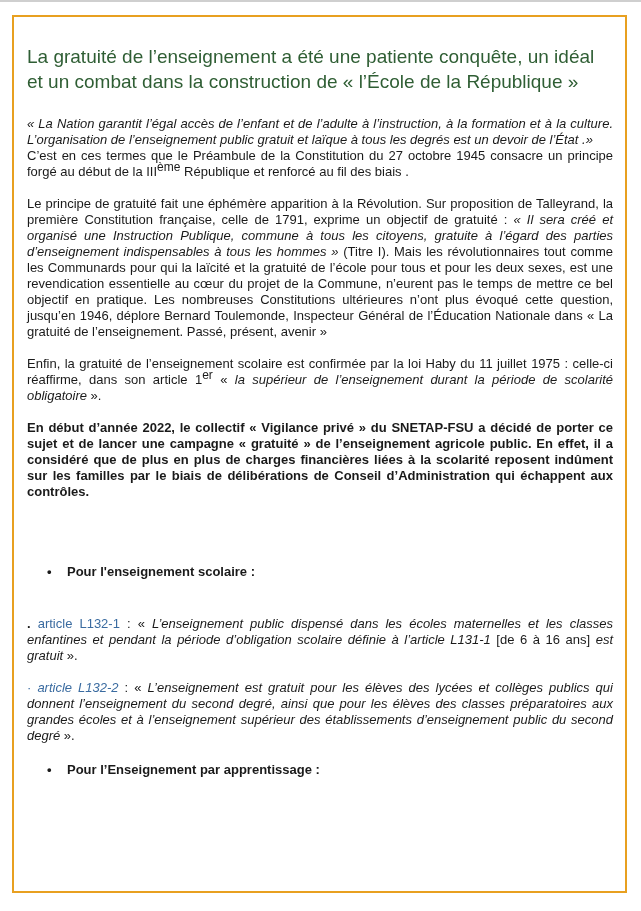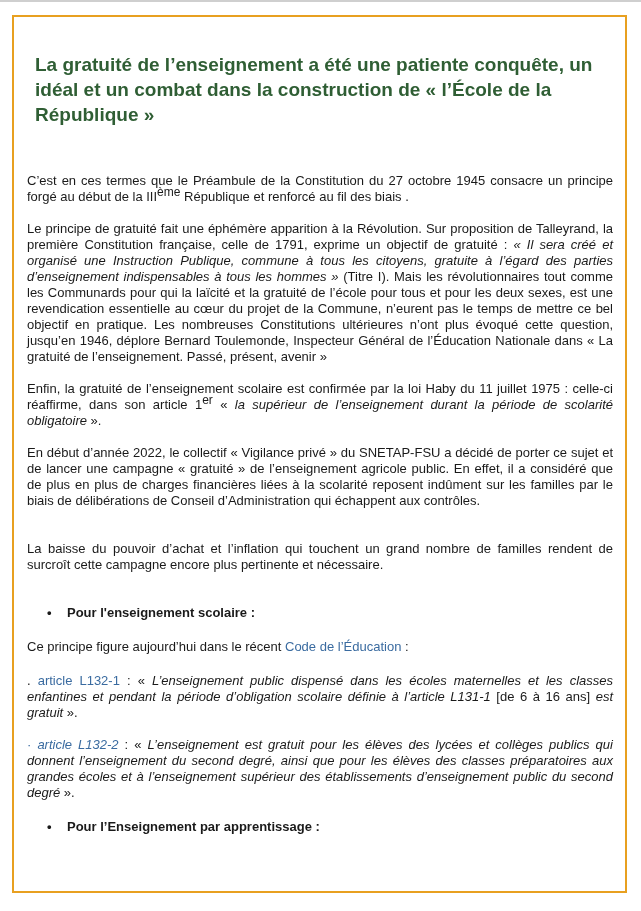--- a/index.html
+++ b/index.html
@@ -7,79 +7,75 @@
     width: 641px; height: 911px; background: #ffffff; position: relative; overflow: hidden;
     font-family: "Liberation Sans", sans-serif; color: #1a1a1a;
   }
   .topline { position: absolute; left: 0; top: 0; width: 641px; height: 2px; background: #cfcfcf; }
   .box {
     position: absolute; left: 12px; top: 15px; width: 615px; height: 878px;
     border: 2px solid #e8a020; box-sizing: border-box;
   }
   .content { position: absolute; left: 27px; top: 44px; width: 586px; }
   h1 {
-    margin: 8px; font-size: 19px; line-height: 25px; font-weight: bold; color: #2f5e34;
+    margin: 0; font-size: 19px; line-height: 25px; font-weight: normal; color: #2f5e34;
   }
   h2 {
     margin: 0; font-size: 18.5px; line-height: 24px; font-weight: bold; color: #2f5e34;
   }
   p { margin: 0; font-size: 13px; line-height: 16px; text-align: justify; }
   .i { font-style: italic; }
-  .b { font-weight: normal; }
+  .b { font-weight: bold; }
   a, .link { color: #3a6ba0; text-decoration: none; }
   sup { font-size: 12px; line-height: 0; }
   .bullet { display: flex; align-items: baseline; font-weight: bold; font-size: 13px; line-height: 16px; }
   .bullet .dot { width: 20px; padding-left: 20px; }
   .sp1 { height: 22px; }
   .sp2 { height: 16px; }
   .sp3 { height: 18px; }
 </style>
 </head>
 <body>
 
 <div class="topline"></div>
 <div class="box"></div>
 
 <div class="content">
   <h1>La gratuité de l’enseignement a été une patiente conquête, un idéal et un combat dans la construction de « l’École de la République »</h1>
   <div class="sp1"></div>
 
   <p>
-    <br>
+    <span class="i">« La Nation garantit l’égal accès de l’enfant et de l’adulte à l’instruction, à la formation et à la culture. L’organisation de l’enseignement public gratuit et laïque à tous les degrés est un devoir de l’État .»</span><br>
     <span>C’est en ces termes que le Préambule de la Constitution du 27 octobre 1945 consacre un principe forgé au début de la III</span><sup>ème</sup><span> République et renforcé au fil des biais .</span>
   </p>
   <div class="sp2"></div>
 
   <p>
     <span>Le principe de gratuité fait une éphémère apparition à la Révolution. Sur proposition de Talleyrand, la première Constitution française, celle de 1791, exprime un objectif de gratuité : </span><span class="i">« Il sera créé et organisé une Instruction Publique, commune à tous les citoyens, gratuite à l’égard des parties d’enseignement indispensables à tous les hommes »</span><span> (Titre I).  Mais les révolutionnaires tout comme les Communards pour qui la laïcité et la gratuité de l’école pour tous et pour les deux sexes, est une revendication essentielle au cœur du projet de la Commune, n’eurent pas le temps de mettre ce bel objectif en pratique. Les nombreuses Constitutions ultérieures n’ont plus évoqué cette question, jusqu’en 1946, déplore Bernard Toulemonde, Inspecteur Général de l’Éducation Nationale dans « La gratuité de l’enseignement. Passé, présent, avenir »</span>
   </p>
   <div class="sp2"></div>
 
   <p>
     <span>Enfin, la gratuité de l’enseignement scolaire est confirmée par la loi Haby du 11 juillet 1975 : celle-ci réaffirme, dans son article 1</span><sup>er</sup><span> « </span><span class="i">la supérieur de l’enseignement durant la période de scolarité obligatoire</span><span> ».</span>
   </p>
   <div class="sp2"></div>
 
   <p class="b">En début d’année 2022, le collectif « Vigilance privé » du SNETAP-FSU a décidé de porter ce sujet et de lancer une campagne « gratuité » de l’enseignement agricole public. En effet, il a considéré que de plus en plus de charges financières liées à la scolarité reposent indûment sur les familles par le biais de délibérations de Conseil d’Administration qui échappent aux contrôles.</p>
   <div class="sp2"></div>
   <div class="sp2"></div>
-  <p class="b">La baisse du pouvoir d’achat et l’inflation qui touchent un grand nombre de familles rendent de surcroît cette campagne encore plus pertinente et nécessaire.</p>
   <div class="sp3"></div>
 
   <div style="height:14px"></div>
 
   <div class="bullet">
     <span class="dot">•</span>
     <span>Pour l'enseignement scolaire :</span>
   </div>
   <div class="sp3"></div>
 
-  <p>
-    <span>Ce principe figure aujourd’hui dans le récent </span><a class="link">Code de l’Éducation</a><span> :</span>
-  </p>
   <div class="sp3"></div>
 
   <p>
     <span class="b">. </span><a class="link">article L132-1</a><span> : « </span><span class="i">L’enseignement public dispensé dans les écoles maternelles et les classes enfantines et pendant la période d’obligation scolaire définie à l’article L131-1</span><span> [de 6 à 16 ans] </span><span class="i">est gratuit</span><span> ».</span>
   </p>
   <div class="sp2"></div>
 
   <p>
     <span style="color:#3a6ba0">· </span><a class="link i">article L132-2</a><span> : « </span><span class="i">L’enseignement est gratuit pour les élèves des lycées et collèges publics qui donnent l’enseignement du second degré, ainsi que pour les élèves des classes préparatoires aux grandes écoles et à l’enseignement supérieur des établissements d’enseignement public du second degré</span><span> ».</span>
   </p>

